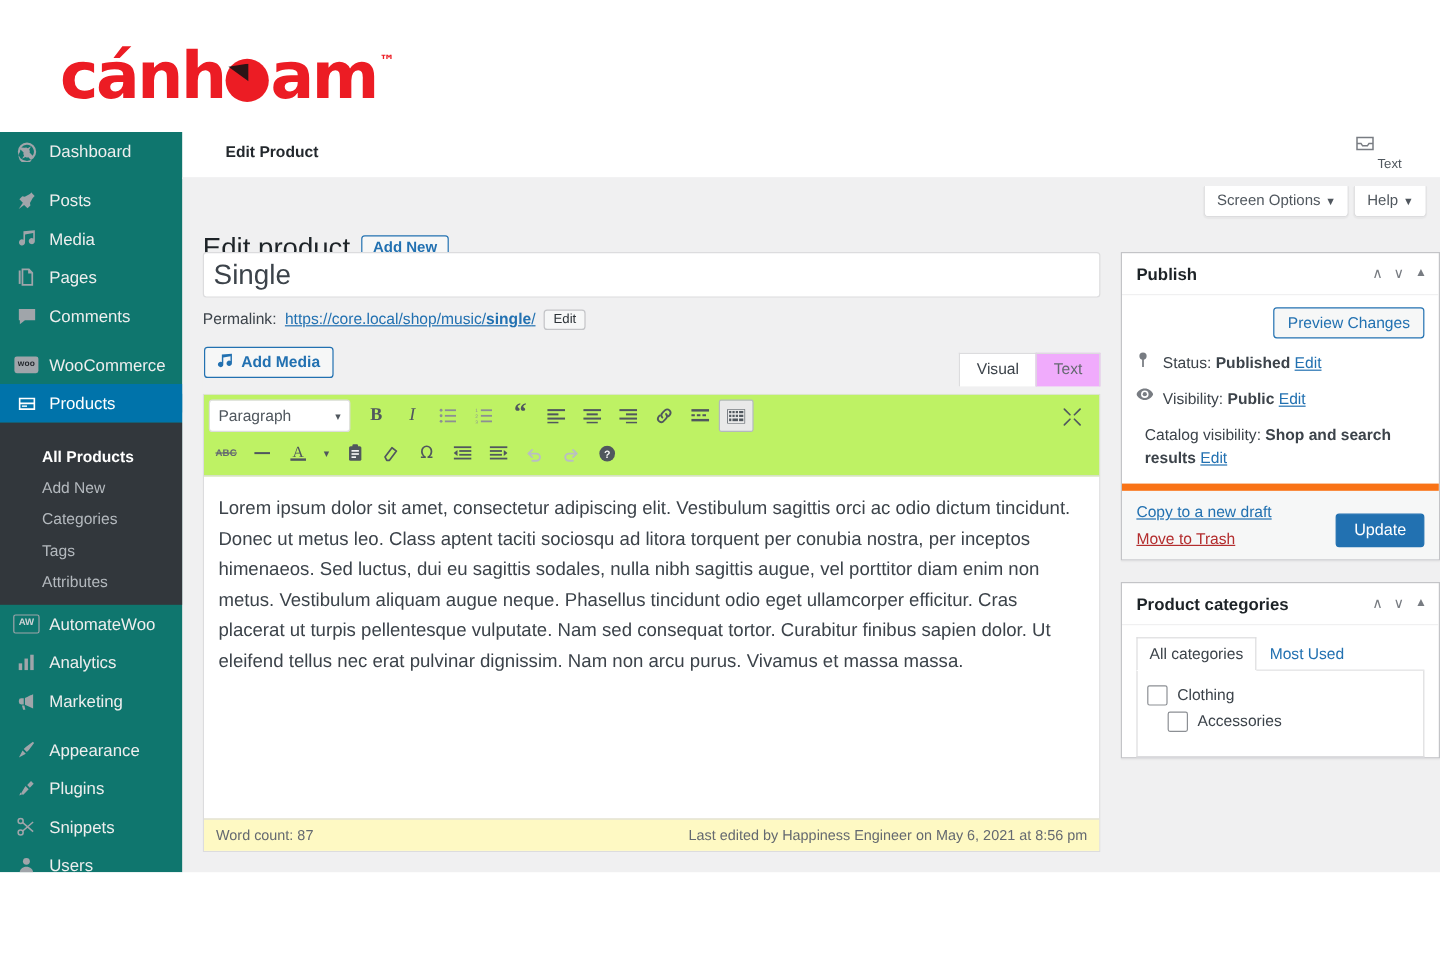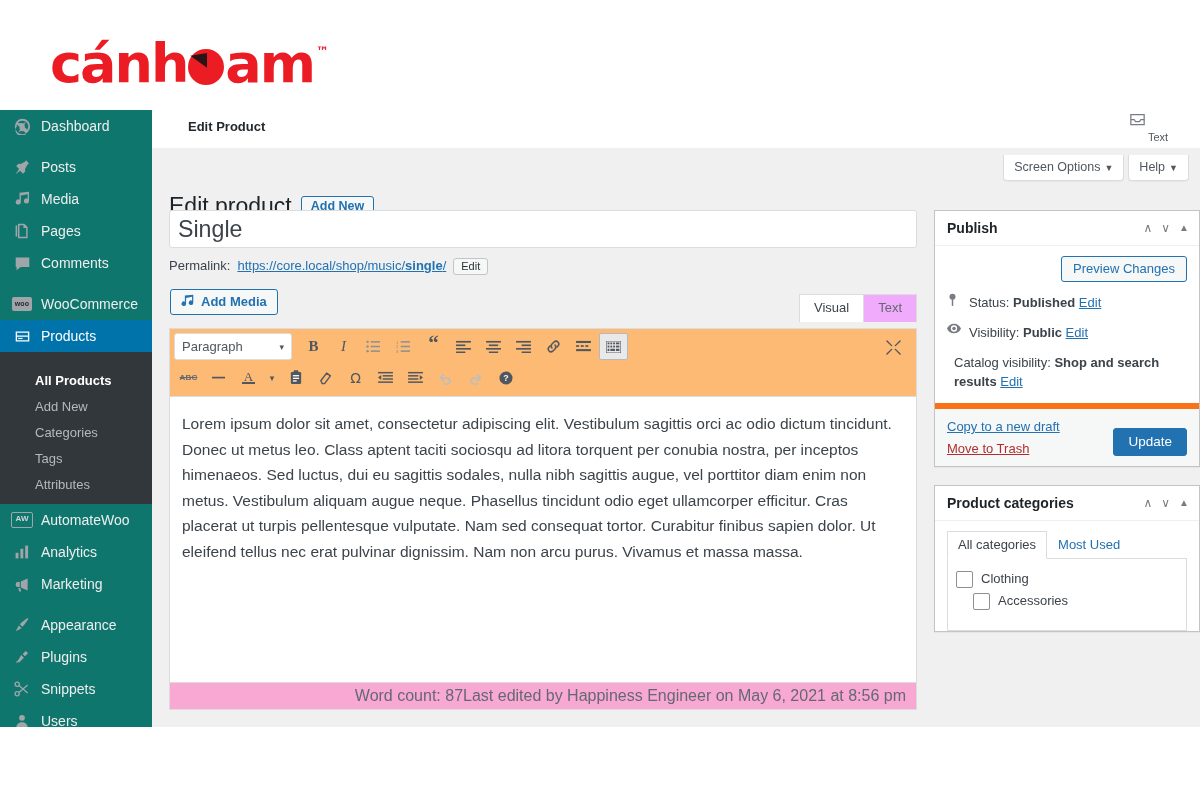--- a/index.html
+++ b/index.html
@@ -164,21 +164,21 @@
   }
   #editor-tabs{position:absolute;right:0;top:5px;display:flex;}
   .ed-tab{
     border:1px solid #dcdcde;border-bottom:none;background:#f0abfc;
     padding:5px 14px 7px 14px;font-size:13px;color:#646970;cursor:pointer;
     margin-left:-1px;
   }
   .ed-tab.active{background:#fff;color:#3c434a;border-color:#dcdcde;}
 
   #editor-wrap{border:1px solid #dcdcde;background:#fff;}
-  #mce-toolbar{background:#fdba74;border-bottom:1px solid #ddd;padding:2px 4px 3px 4px;}
+  #mce-toolbar{background:#bef264;border-bottom:1px solid #ddd;padding:2px 4px 3px 4px;}
   .mce-row{display:flex;align-items:center;height:31px;gap:1px;position:relative;}
   .mce-btn{
     width:27px;height:25px;display:flex;align-items:center;justify-content:center;
     color:#50575e;cursor:pointer;border:1px solid transparent;border-radius:2px;font-size:14px;
   }
   .mce-btn.active{border-color:#b4b9be;background:#e9e9e9;}
   .mce-btn.disabled{color:#b9bec3;}
   #format-select{
     width:102px;height:25px;border:1px solid #ddd;background:#fff;border-radius:3px;
     display:flex;align-items:center;justify-content:space-between;
@@ -189,23 +189,23 @@
 
   #editor-content{
     padding:14px 12px 10px 12px;height:285px;box-sizing:border-box;overflow:hidden;
     font-family:"Liberation Serif", serif;
   }
   #editor-content p{
     margin:0;font-size:15.5px;line-height:25.5px;color:#3c434a;
     font-family:"Liberation Sans", sans-serif;
   }
   #editor-statusbar{
-    border-top:1px solid #ddd;background:#f9a8d4;height:26px;
-    display:flex;align-items:center;justify-content:flex-end;
-    padding:0 10px;font-size:16px;color:#646970;
+    border-top:1px solid #ddd;background:#fef9c3;height:26px;
+    display:flex;align-items:center;justify-content:space-between;
+    padding:0 10px;font-size:12px;color:#646970;
   }
 
   
   .postbox{background:#fff;border:1px solid #c3c4c7;box-shadow:0 1px 1px rgba(0,0,0,.04);margin-bottom:18px;}
   .postbox-header{
     display:flex;align-items:center;justify-content:space-between;
     padding:9px 10px 9px 12px;border-bottom:1px solid #f0f0f1;
   }
   .postbox-header h2{margin:0;font-size:14px;font-weight:700;color:#1d2327;}
   .pb-handles{display:flex;align-items:center;gap:9px;color:#787c82;}

